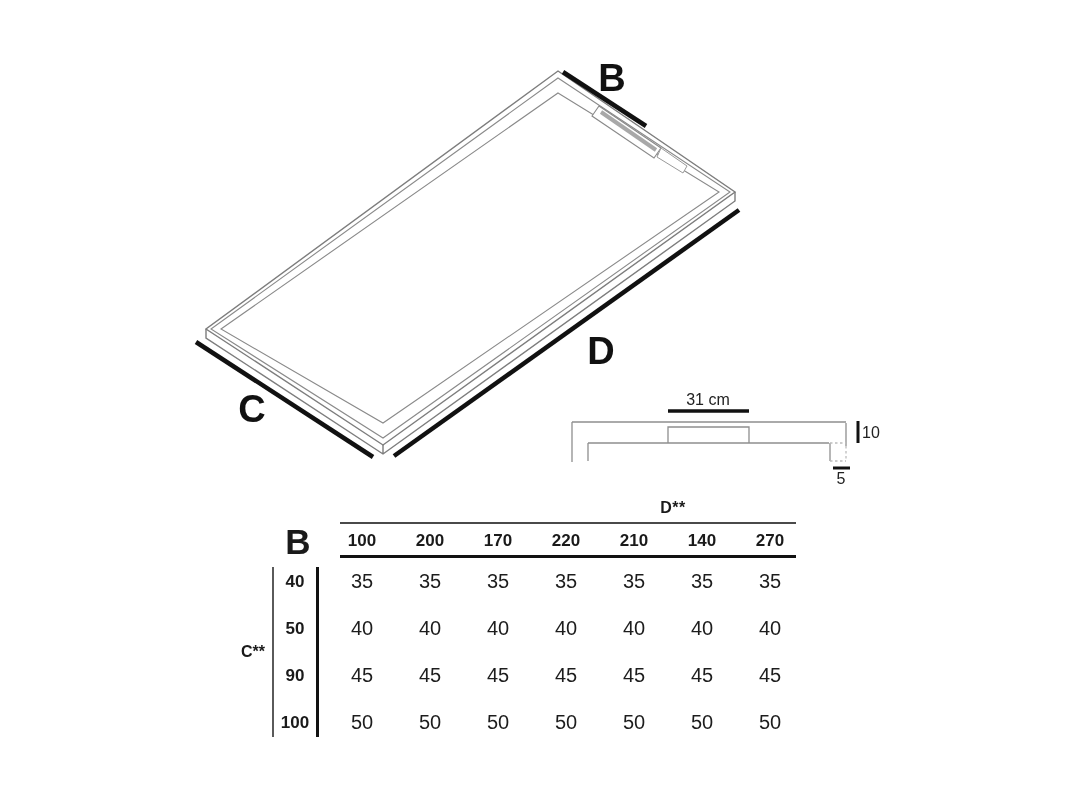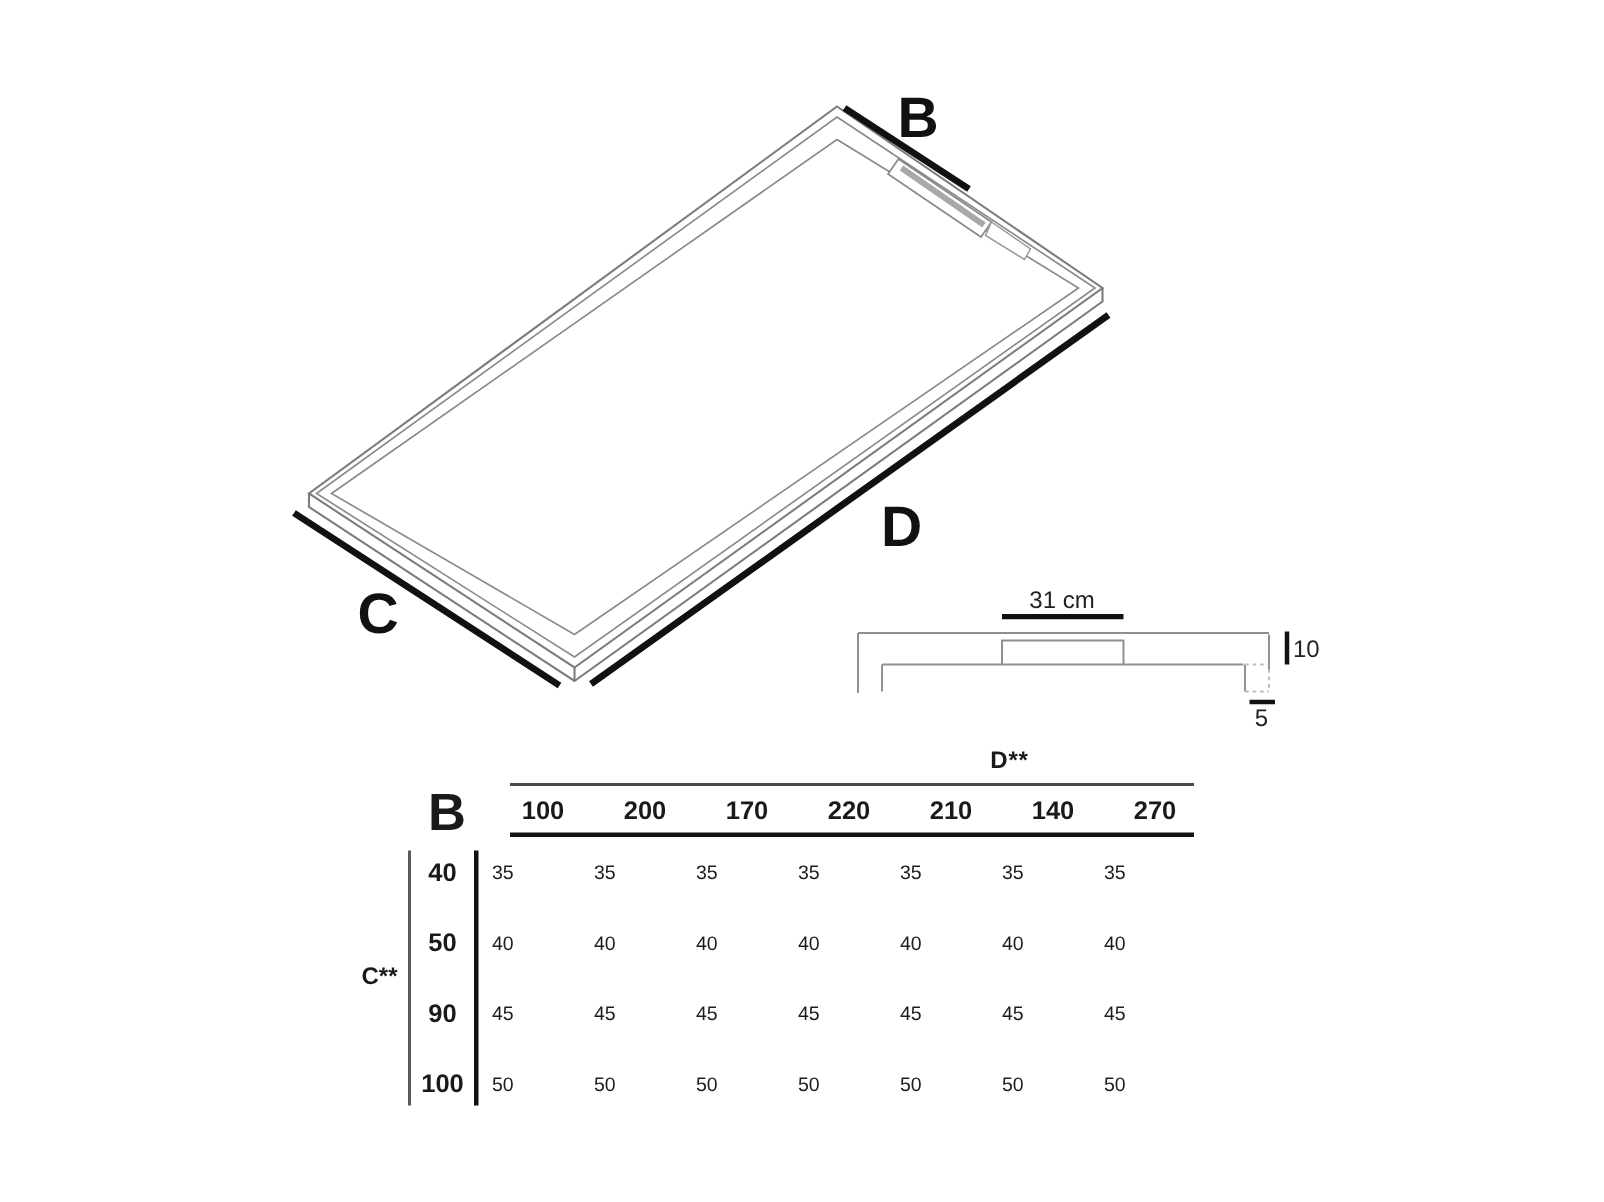--- a/index.html
+++ b/index.html
@@ -25,21 +25,21 @@
   .vline.thick{left:316px;width:3px;background:#121212;}
   .col-headers{position:absolute;left:328px;top:528px;display:grid;
                grid-template-columns:repeat(7,68px);}
   .col-headers span{height:26px;line-height:26px;text-align:center;
                     font-size:17px;font-weight:700;}
   .row-headers{position:absolute;left:273px;top:558px;width:44px;display:grid;
                grid-template-rows:repeat(4,47px);}
   .row-headers span{line-height:47px;text-align:center;font-size:17px;font-weight:700;}
   .cells{position:absolute;left:328px;top:558px;display:grid;
          grid-template-columns:repeat(7,68px);grid-template-rows:repeat(4,47px);}
-  .cells span{line-height:47px;text-align:left;font-size:13px;font-weight:400;color:#1d1d1d;}
+  .cells span{line-height:47px;text-align:center;font-size:20px;font-weight:400;color:#1d1d1d;}
 
   
   text{font-family:"Liberation Sans","DejaVu Sans",sans-serif;}
   .dim-label{font-size:38px;font-weight:700;fill:#111;}
   .small-label{font-size:16px;fill:#222;}
 </style>
 </head>
 <body>
 
 <div class="canvas">

